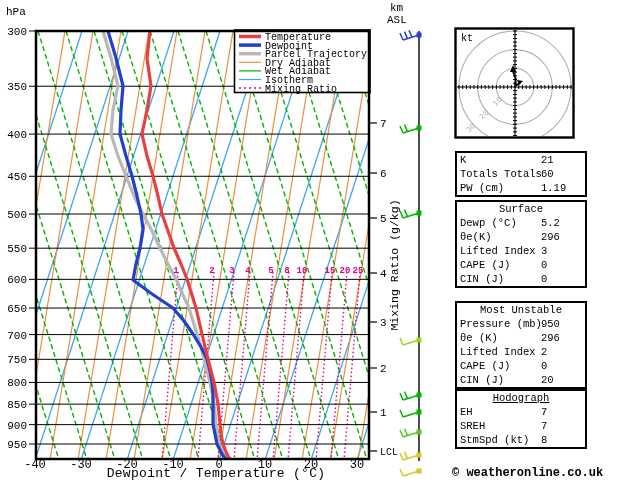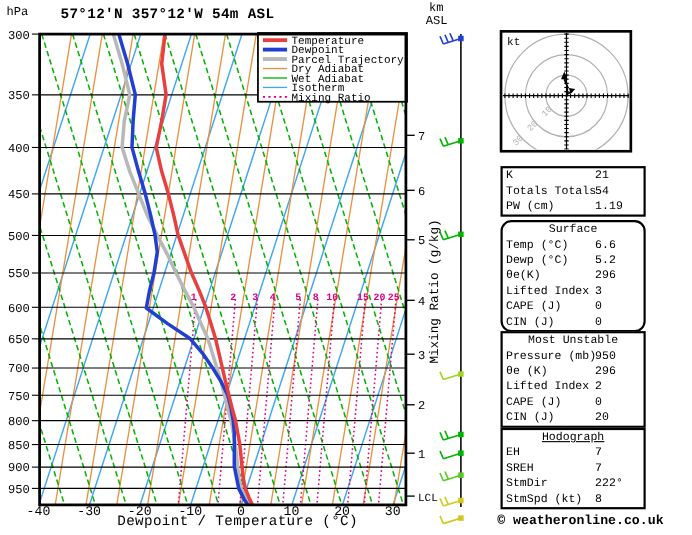--- a/index.html
+++ b/index.html
@@ -15,21 +15,20 @@
   .trow .lbl{position:absolute;left:3px;white-space:nowrap;}
   .trow .val{position:absolute;left:84px;white-space:nowrap;}
   #footer{font-weight:bold;font-size:12px;white-space:nowrap;}
 </style>
 </head>
 <body>
 
 <div id="stage">
 
   <div class="abs unit" style="left:6px;top:6px;">hPa</div>
-  <div class="abs ttl" style="left:55px;top:5px;">57°12'N 357°12'W 54m ASL</div>
   <div class="abs unit" style="left:390px;top:2px;">km</div>
   <div class="abs unit" style="left:387px;top:14px;">ASL</div>
 
   <svg id="svg" class="abs" style="left:0;top:0;" width="629" height="486">
     <defs>
       <clipPath id="pc">
           <rect x="36" y="31" width="333" height="428"></rect>
         </clipPath>
       <clipPath id="hc">
           <rect x="457" y="30" width="115" height="106"></rect>
@@ -352,33 +351,29 @@
   </svg>
 
   <div id="tables">
       <div class="tbox" style="top: 151px;">
         <div class="trow">
           <span class="lbl">K</span>
           <span class="val">21</span>
         </div>
         <div class="trow">
           <span class="lbl">Totals Totals</span>
-          <span class="val">54</span>
+          <span class="val">60</span>
         </div>
         <div class="trow">
           <span class="lbl">PW (cm)</span>
           <span class="val">1.19</span>
         </div>
       </div>
-      <div class="tbox" style="top: 200px; border-radius: 10px;">
+      <div class="tbox" style="top: 200px;">
         <div class="thead">Surface</div>
-        <div class="trow">
-          <span class="lbl">Temp (°C)</span>
-          <span class="val">6.6</span>
-        </div>
         <div class="trow">
           <span class="lbl">Dewp (°C)</span>
           <span class="val">5.2</span>
         </div>
         <div class="trow">
           <span class="lbl">θe(K)</span>
           <span class="val">296</span>
         </div>
         <div class="trow">
           <span class="lbl">Lifted Index</span>
@@ -420,24 +415,20 @@
         <div class="thead">Hodograph</div>
         <div class="trow">
           <span class="lbl">EH</span>
           <span class="val">7</span>
         </div>
         <div class="trow">
           <span class="lbl">SREH</span>
           <span class="val">7</span>
         </div>
         <div class="trow">
-          <span class="lbl">StmDir</span>
-          <span class="val">222°</span>
-        </div>
-        <div class="trow">
           <span class="lbl">StmSpd (kt)</span>
           <span class="val">8</span>
         </div>
       </div>
     </div>
 
   <div id="footer" class="abs" style="left:452px;top:466px;">© weatheronline.co.uk</div>
 </div>
 
 </body></html>

